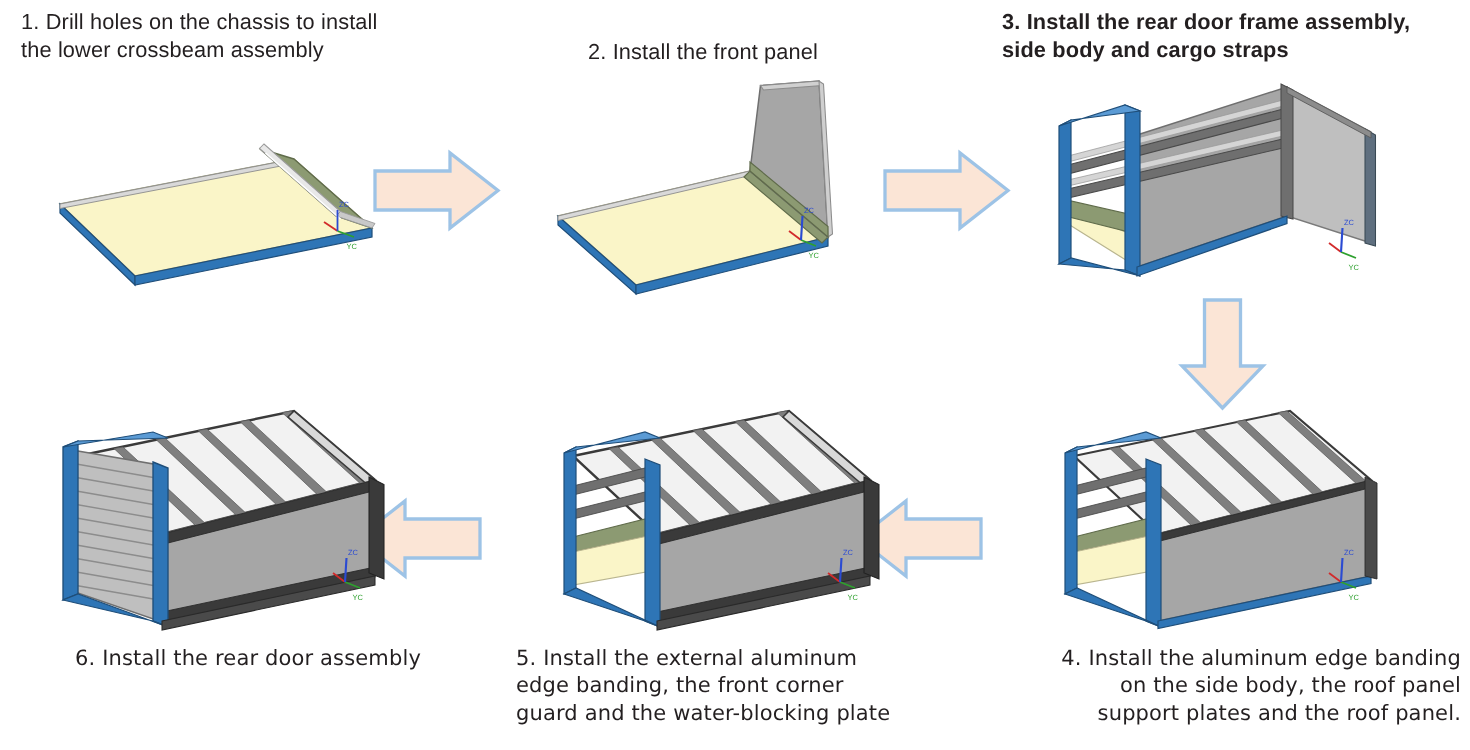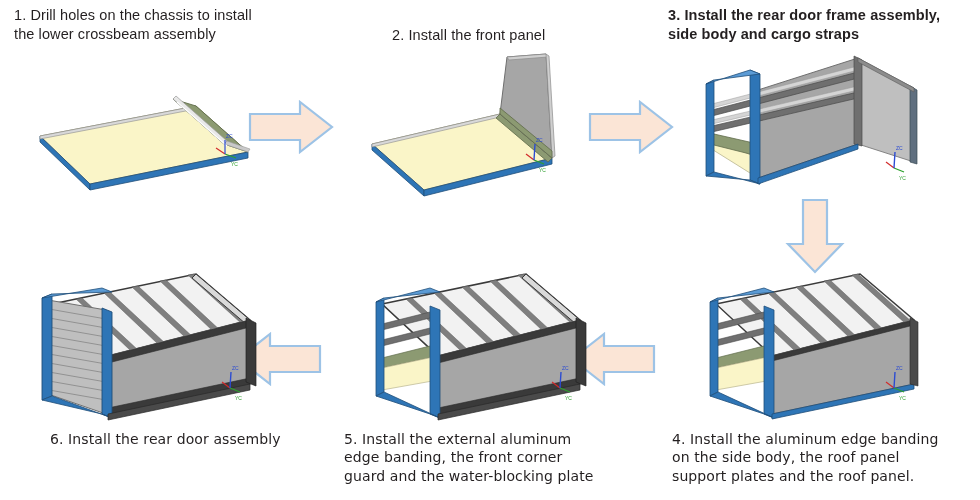--- a/index.html
+++ b/index.html
@@ -23,21 +23,21 @@
 <div class="canvas">
 
   <div class="caption" style="left:14px;top:6px;width:300px;">1. Drill holes on the chassis to install
 the lower crossbeam assembly</div>
 
   <div class="caption" style="left:392px;top:6px;width:280px;margin-top:20px;">2. Install the front panel</div>
 
   <div class="caption" style="left:668px;top:6px;width:306px;font-weight:bold;">3. Install the rear door frame assembly,
 side body and cargo straps</div>
 
-  <div class="caption alt" style="left:672px;top:430px;width:302px;">4. Install the aluminum edge banding
+  <div class="caption alt" style="left:672px;top:430px;width:302px;text-align:right;">4. Install the aluminum edge banding
 on the side body, the roof panel
 support plates and the roof panel.</div>
 
   <div class="caption alt" style="left:344px;top:430px;width:300px;">5. Install the external aluminum
 edge banding, the front corner
 guard and the water-blocking plate</div>
 
   <div class="caption alt" style="left:22px;top:430px;width:300px;margin-left:28px;">6. Install the rear door assembly</div>
 
   <div class="fig" style="left:10px;top:78px;">

